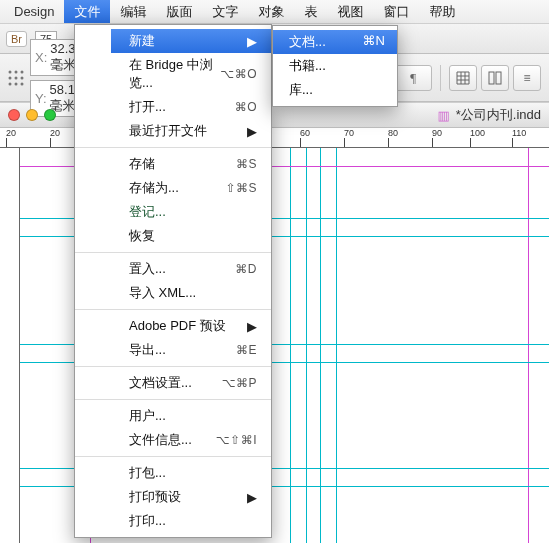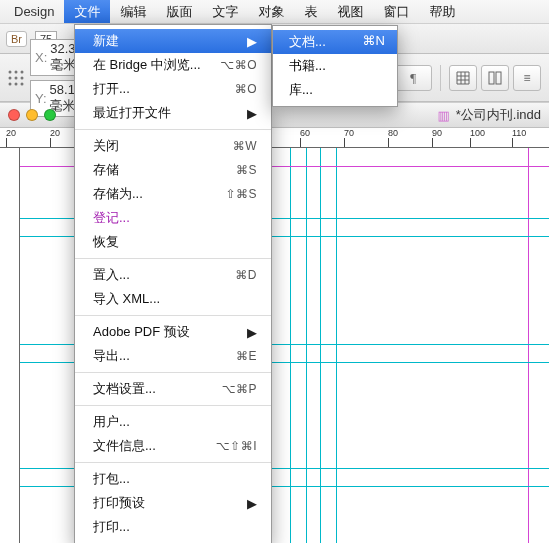--- a/index.html
+++ b/index.html
@@ -35,22 +35,22 @@
   .ruler-h .tick::before { content:""; position:absolute; left:0; bottom:-20px; width:1px; height:20px; background:#444;}
   .canvas-wrap { position:absolute; top:148px; left:0; right:0; bottom:0; display:flex; }
   .ruler-v { width:20px; background:#fff; border-right:1px solid #666; }
   .canvas { flex:1; background:#fff; position:relative; overflow:hidden; }
   .vline, .hline { position:absolute; background:#00b8c9; }
   .vline { top:0; bottom:0; width:1px; }
   .hline { left:0; right:0; height:1px; }
   .vline.mg, .hline.mg { background:#d444d4; }
 
   .dropdown { position:absolute; top:24px; left:74px; width:198px; background:#fff; border:1px solid #9a9a9a; box-shadow:0 6px 18px rgba(0,0,0,.35); padding:4px 0; z-index:50; }
-  .dropdown .item { display:flex; align-items:center; justify-content:space-between; padding:3px 14px 3px 18px; color:#111; cursor:default; min-height:20px; }
-  .dropdown .item.disabled { color:#a21caf; }
+  .dropdown .item { display:flex; align-items:center; justify-content:space-between; padding:3px 14px 3px 18px; color:#111; cursor:default; min-height:20px;margin-left:36px; }
+  .dropdown .item.disabled { color:#14532d; }
   .dropdown .item .sc { color:#555; font-size:12px; letter-spacing:0.5px; }
   .dropdown .item .arrow { color:#222; }
   .dropdown .item.hl { background:linear-gradient(#4e8df0,#2a6fe0); color:#fff; }
   .dropdown .item.hl .arrow { color:#fff; }
   .dropdown hr { border:none; border-top:1px solid #dcdcdc; margin:4px 0; }
 
   .submenu { position:absolute; top:25px; left:272px; width:126px; background:#fff; border:1px solid #9a9a9a; box-shadow:0 6px 18px rgba(0,0,0,.35); padding:4px 0; z-index:51; }
   .submenu .item { display:flex; justify-content:space-between; padding:3px 12px 3px 16px; min-height:20px; cursor:default;}
   .submenu .item.hl { background:linear-gradient(#4e8df0,#2a6fe0); color:#fff; }
   .submenu .item.hl .sc { color:#fff; }
@@ -199,24 +199,20 @@
   <div class="item">
     <span>打开...</span>
     <span class="sc">⌘O</span>
   </div>
   <div class="item">
     <span>最近打开文件</span>
     <span class="arrow">▶</span>
   </div>
   <hr>
   <div class="item">
-    <span>关闭</span>
-    <span class="sc">⌘W</span>
-  </div>
-  <div class="item">
     <span>存储</span>
     <span class="sc">⌘S</span>
   </div>
   <div class="item">
     <span>存储为...</span>
     <span class="sc">⇧⌘S</span>
   </div>
   <div class="item disabled">
     <span>登记...</span>
   </div>

